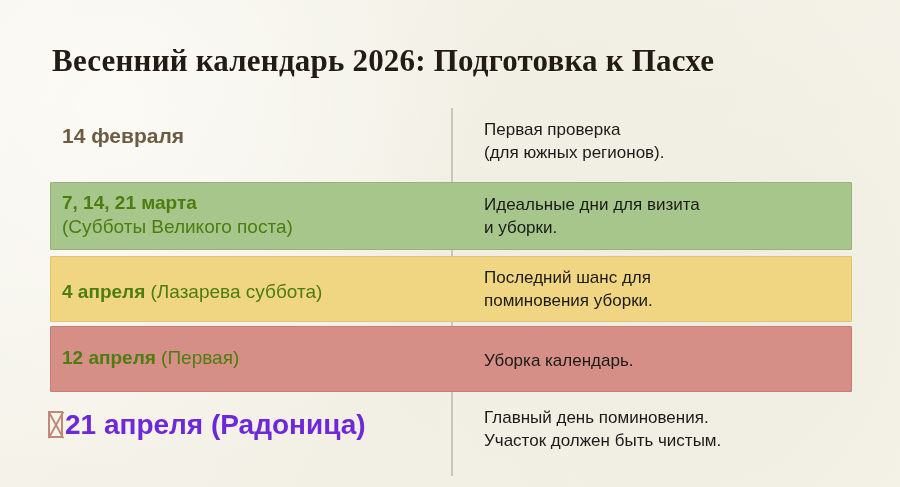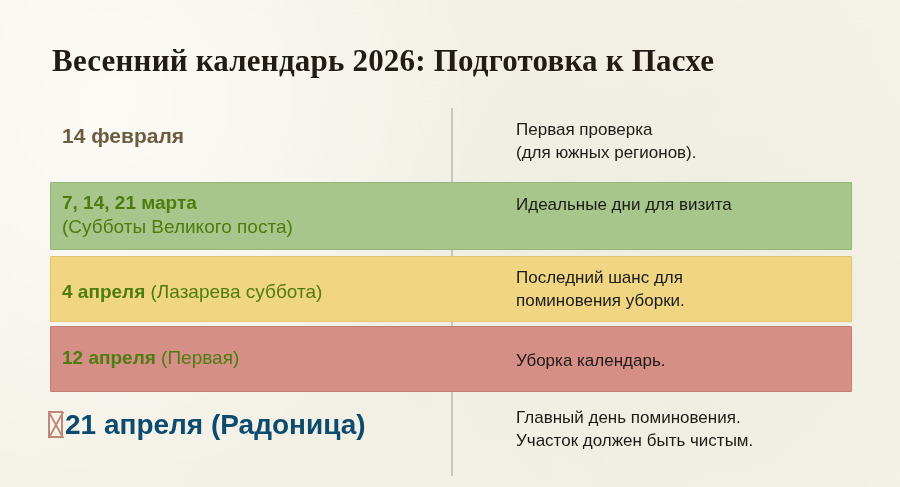--- a/index.html
+++ b/index.html
@@ -95,36 +95,35 @@
     font-size: 19px;
     line-height: 24px;
     color: #4d7c0f;
     white-space: nowrap;
   }
   .date-text .strong { font-weight: bold; }
   .desc-text {
     font-size: 17px;
     line-height: 23px;
     color: #1b1b18;
-    margin-left: 32px;
   }
 
   
   .row1 .date-text {
     color: #6b5c42;
     font-size: 21px;
     font-weight: normal;
   }
 
   
   .row5 .date-text {
     font-size: 28px;
     font-weight: bold;
     line-height: 34px;
-    color: #0c4a6e;
+    color: #6d28d9;
   }
   .tofu {
     display: inline-block;
     width: 15px;
     height: 27px;
     border: 2px solid #c08878;
     position: relative;
     vertical-align: -4px;
     margin-right: 2px;
     box-sizing: border-box;
@@ -171,20 +170,21 @@
     <div class="row row2" style="top:78px;height:74px;">
       <div class="band green" style="top:4px;height:66px;"></div>
       <div class="cell-left" style="top:13px;">
         <div class="date-text nowrap">
           <span class="strong">7, 14, 21 марта</span><span></span>
         </div>
         <div class="date-text nowrap">(Субботы Великого поста)</div>
       </div>
       <div class="cell-right" style="top:15px;">
         <div class="desc-text">Идеальные дни для визита</div>
+        <div class="desc-text">и уборки.</div>
       </div>
     </div>
 
     <div class="row row3" style="top:152px;height:72px;">
       <div class="band yellow" style="top:4px;height:64px;"></div>
       <div class="cell-left" style="top:28px;">
         <div class="date-text nowrap">
           <span class="strong">4 апреля</span><span> (Лазарева суббота)</span>
         </div>
       </div>

